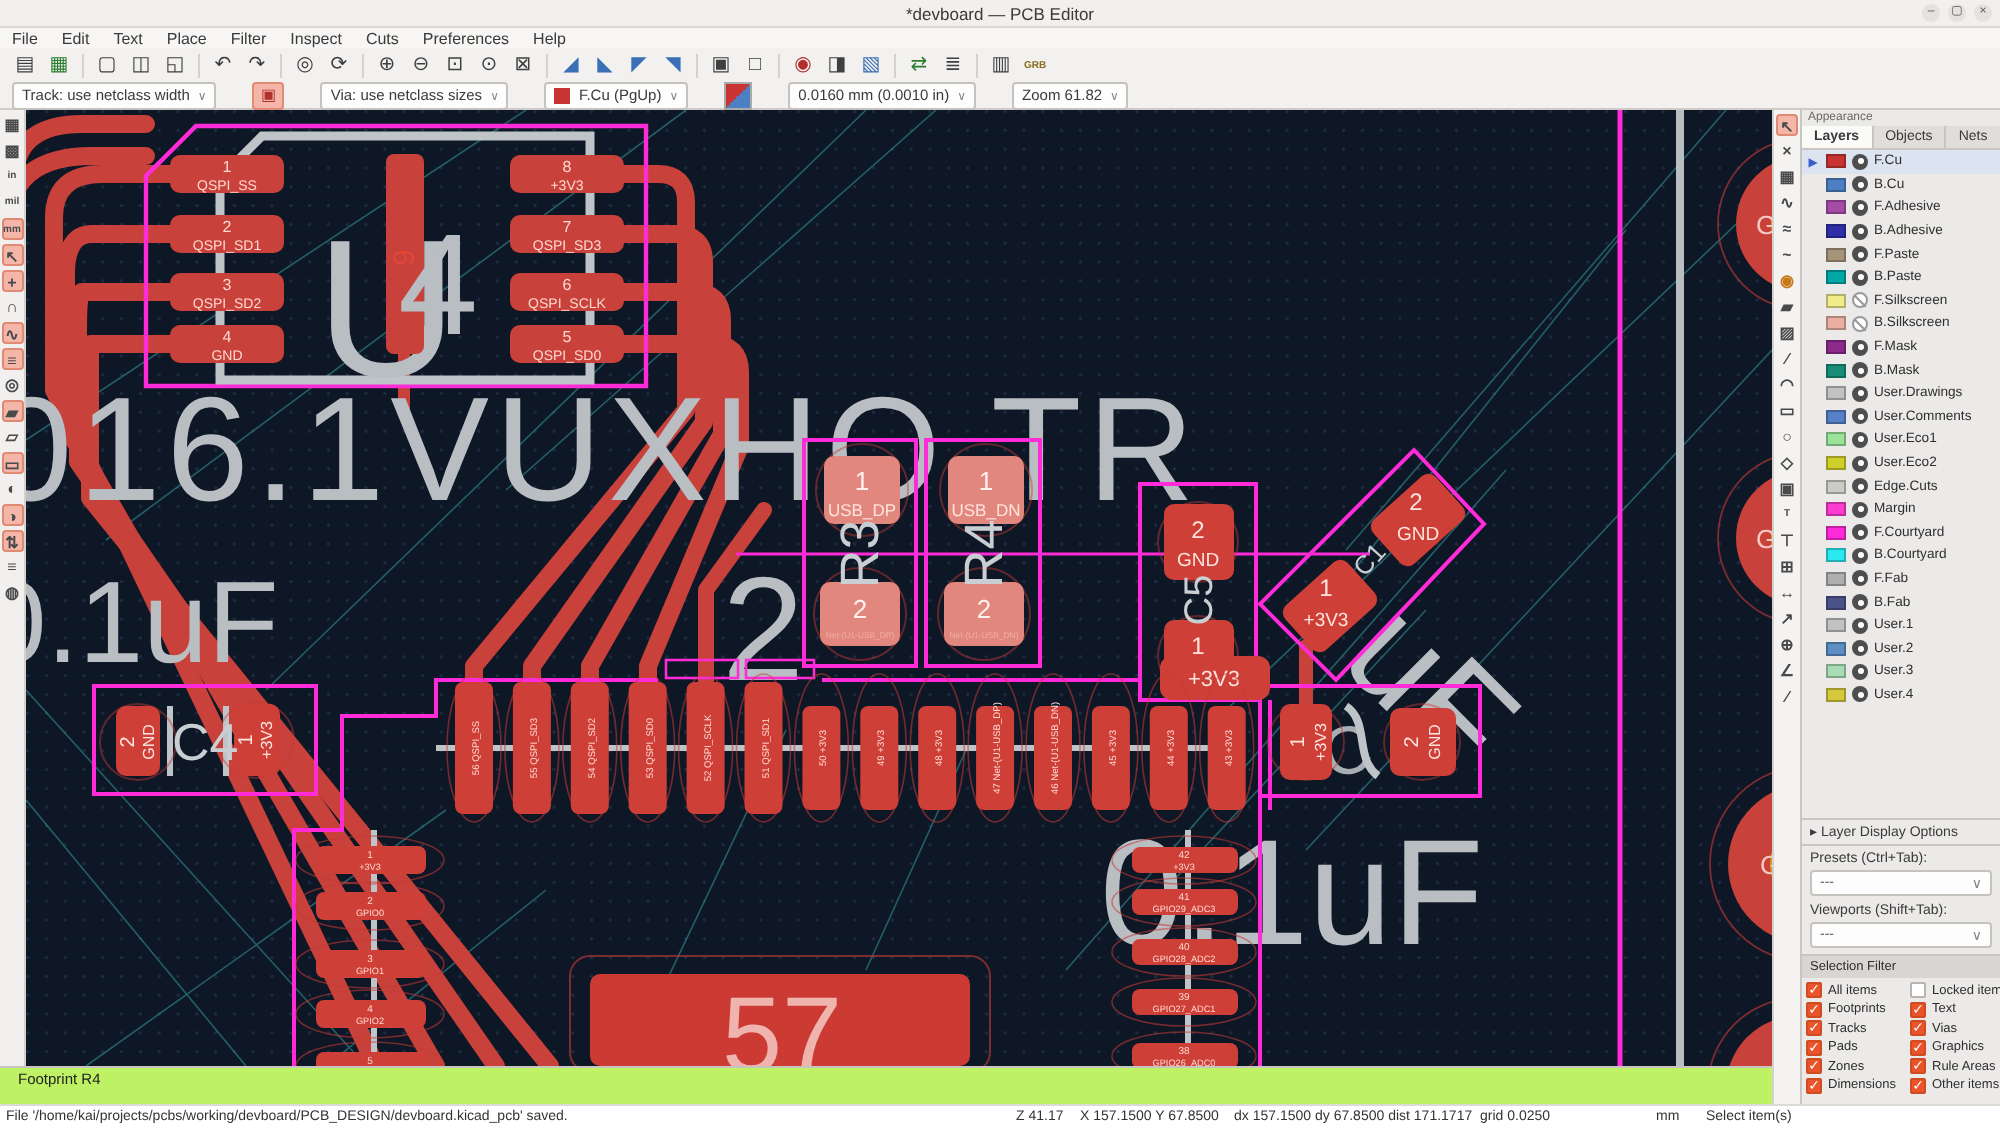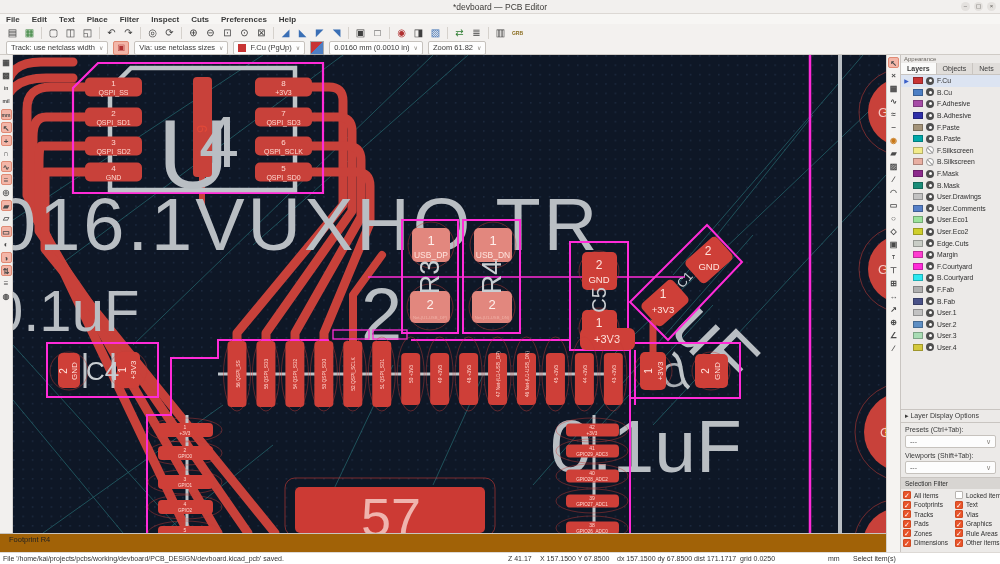--- a/index.html
+++ b/index.html
@@ -8,29 +8,29 @@
   .abs{position:absolute}
   
   .titlebar{left:0;top:0;width:1000px;height:13px;background:#F2F0EE;border-bottom:1px solid #DCD8D4;
             display:flex;align-items:center;justify-content:center;font-size:8.5px;font-weight:normal;color:#3C3A37}
   .winbtns{position:absolute;right:4px;top:2px;display:flex;gap:4px}
   .winbtn{width:9px;height:9px;border-radius:50%;background:#E4E1DE;color:#5a5753;font-size:6px;
           line-height:9px;text-align:center}
   
   .menubar{left:0;top:14px;width:1000px;height:10px;background:#F7F6F4;display:flex;align-items:center;
            font-size:8px;color:#3a3a3a}
-  .menubar b{font-weight:bold;padding:0 6px;cursor:default}
+  .menubar b{font-weight:normal;padding:0 6px;cursor:default}
   
   .tb1{left:0;top:24px;width:1000px;height:17px;background:#F3F1EF;display:flex;align-items:center;padding-left:4px;box-sizing:border-box}
   .ticon{width:15px;height:14px;margin:0 1px;font-size:10px;line-height:14px;text-align:center;color:#3f3f3f;
          font-style:normal;font-weight:normal;border-radius:2px;flex:none}
   .ticon.ttxt{font-size:5px;font-weight:bold;letter-spacing:0}
   .tsep{width:1px;height:12px;background:#D5D1CC;margin:0 3px;flex:none}
   .tb2{left:0;top:41px;width:1000px;height:14px;background:#F3F1EF;border-bottom:1px solid #CFCBC6;
-       display:flex;align-items:center;gap:5px;padding-left:6px;box-sizing:border-box}
+       display:flex;align-items:center;gap:18px;padding-left:6px;box-sizing:border-box}
   .combo{display:inline-flex;align-items:center;height:12px;background:#FDFDFD;border:1px solid #C6C2BD;
          border-radius:2px;font-size:7.5px;padding:0 4px;gap:4px;color:#3a3a3a;white-space:nowrap}
   .combo .arr{color:#8a8680;font-size:6px}
   .sw{width:8px;height:8px;flex:none}
   .pairsw{width:12px;height:12px;background:linear-gradient(135deg,#C83434 50%,#4D7FC4 50%);border:1px solid #aaa;flex:none}
   .autobtn{width:14px;height:12px;background:#F3B6A8;border:1px solid #E08A74;border-radius:2px;
            font-size:8px;line-height:12px;text-align:center;color:#B03030}
   
   .ltb{left:0;top:55px;width:13px;height:478px;background:#F2F0EE;border-right:1px solid #D5D1CD;box-sizing:border-box;
        display:flex;flex-direction:column;align-items:center;padding-top:1px}
@@ -61,21 +61,21 @@
   .plab{padding:3px 4px 1px;color:#3a3a3a}
   .pselect{margin:1px 4px;height:11px;background:#FDFDFD;border:1px solid #C6C2BD;border-radius:2px;
            display:flex;align-items:center;justify-content:space-between;padding:0 4px;font-size:7px;color:#555}
   .sfhead{background:#D8D5D2;padding:2px 4px;font-size:6.5px;color:#2e2e2e;border-top:1px solid #C9C5C1}
   .fgrid{display:grid;grid-template-columns:52px 44px;padding:2px 2px;row-gap:1.5px}
   .fitem{display:flex;align-items:center;gap:3px;font-size:6.5px;color:#2e2e2e;white-space:nowrap}
   .cb{width:8px;height:8px;border:1px solid #B8B4B0;background:#fff;font-size:7px;line-height:8px;color:#fff;
       text-align:center;flex:none;box-sizing:border-box;border-radius:1px}
   .cb.on{background:#E9542A;border-color:#D04A22}
   
-  .msgarea{left:0;top:533px;width:886px;height:19px;background:#a16207;border-top:1px solid #C8C4C0;box-sizing:border-box;
+  .msgarea{left:0;top:533px;width:886px;height:19px;background:#bef264;border-top:1px solid #C8C4C0;box-sizing:border-box;
            font-size:7.5px;color:#222;padding:1px 0 0 9px}
   .statusrow{left:0;top:552px;width:1000px;height:12px;background:#fff;border-top:1px solid #DDD9D5;box-sizing:border-box;
              font-size:7px;color:#333}
   .sfield{position:absolute;top:2px;white-space:nowrap}
   svg text{font-family:"Liberation Sans",sans-serif}
 </style>
 </head>
 <body>
 
 <div class="app">

